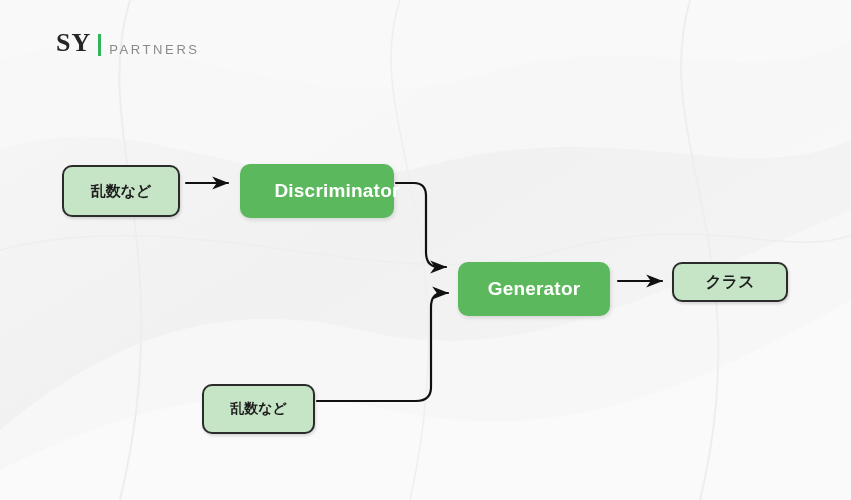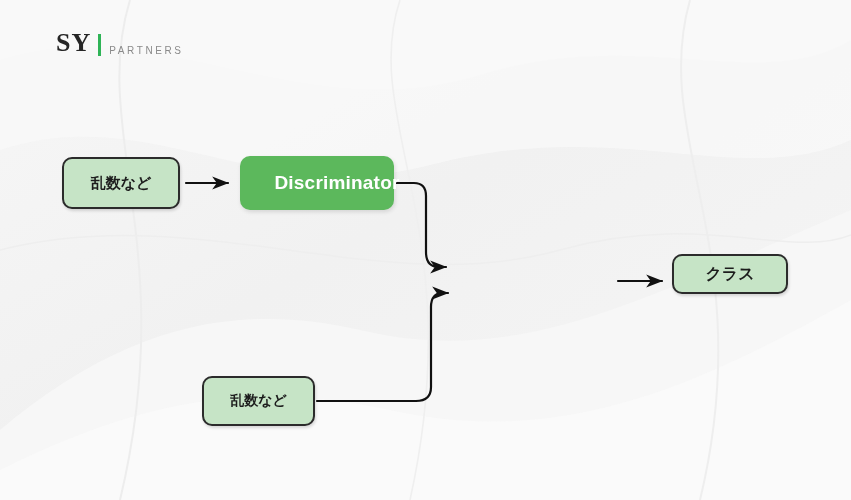--- a/index.html
+++ b/index.html
@@ -43,33 +43,34 @@
   }
   #logo-divider {
     width: 3px;
     height: 22px;
     background: #2fb457;
     margin: 0 8px 0 7px;
   }
   #logo-partners {
     font-family: "Liberation Sans", "DejaVu Sans", sans-serif;
     font-weight: 400;
-    font-size: 10px;
+    font-size: 13px;
     letter-spacing: 2.6px;
     color: #8a8a8a;
     line-height: 1;
   }
 
   
   .node {
     position: absolute;
     display: flex;
     align-items: center;
     justify-content: center;
     box-sizing: border-box;
+    margin-top: 8px;
   }
   .node-light {
     background: #c6e4c6;
     border: 2px solid #2b2b2b;
     border-radius: 10px;
     color: #1c1c1c;
     font-weight: bold;
     font-size: 15px;
     box-shadow: 1px 2px 3px rgba(0,0,0,0.14);
   }
@@ -153,20 +154,23 @@
   </svg>
 
   <div id="node-noise" class="node node-light">
     <span>乱数など</span>
   </div>
 
   <div id="node-discriminator" class="node node-solid">
     <span>Discriminator</span>
   </div>
 
+  <div id="node-generator" class="node node-solid">
+    <span>Generator</span>
+  </div>
 
   <div id="node-class" class="node node-light">
     <span>クラス</span>
   </div>
 
   <div id="node-traindata" class="node node-light">
     <span>乱数など</span>
   </div>
 
 </div>

